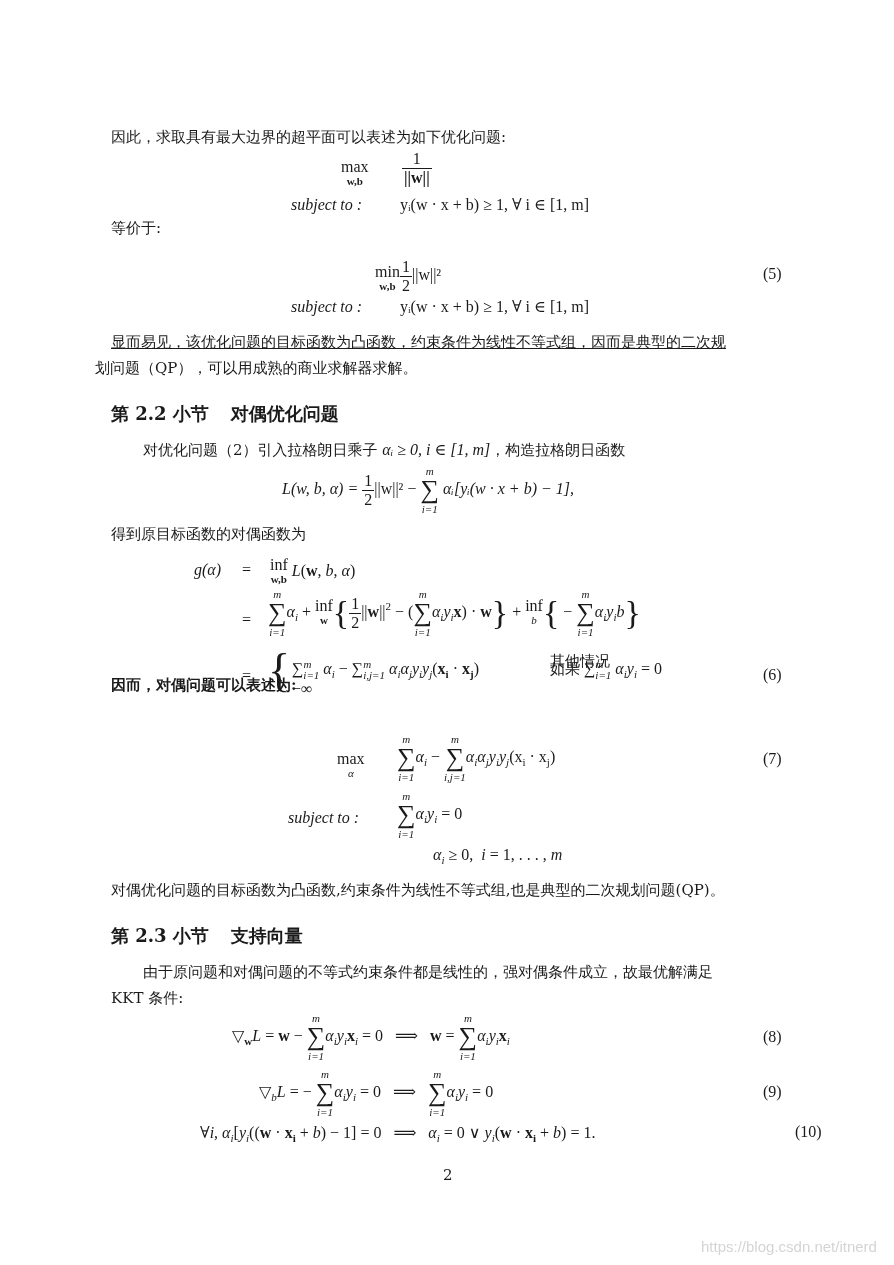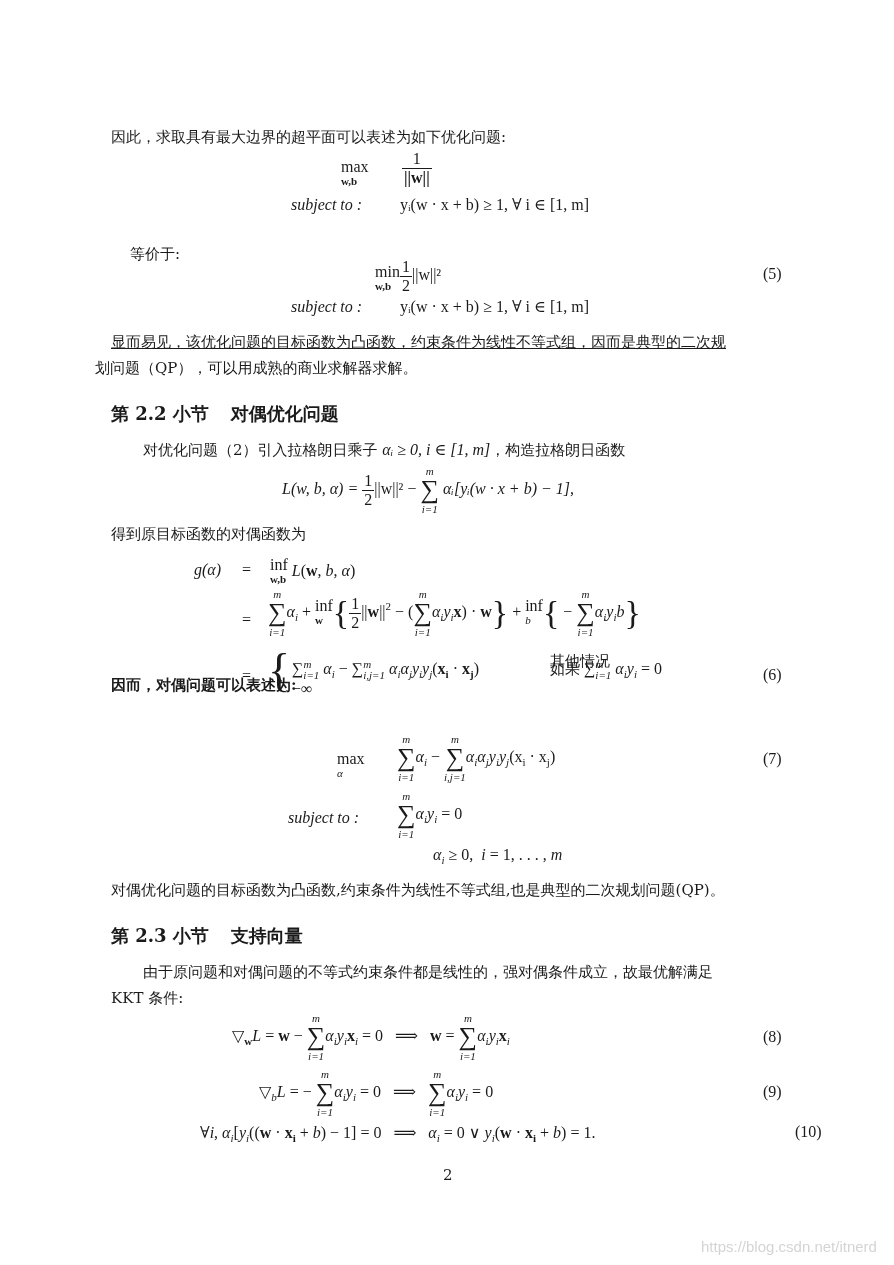--- a/index.html
+++ b/index.html
@@ -12,21 +12,21 @@
   .it { font-style:italic; }
   .b { font-weight:bold; font-style:normal; }
   .sm { font-size:11px; }
   .eqno { font-family:"Liberation Serif",serif; font-size:16px; }
   .frac { display:inline-flex; flex-direction:column; align-items:center; vertical-align:middle; line-height:18px; }
   .frac .num { padding:0 2px; }
   .frac .den { border-top:1px solid #1a1a1a; padding:0 2px; }
   .sum { display:inline-flex; flex-direction:column; align-items:center; vertical-align:middle; line-height:12px; }
   .sum .sym { font-size:26px; line-height:26px; }
   .sum .lim { font-size:11px; font-style:italic; }
-  .op { display:inline-flex; flex-direction:column; align-items:flex-start; vertical-align:middle; line-height:14px; }
+  .op { display:inline-flex; flex-direction:column; align-items:center; vertical-align:middle; line-height:14px; }
   .op .lim { font-size:11px; }
   .brace { font-size:34px; vertical-align:middle; line-height:30px; }
   .bigbrace { font-size:46px; line-height:46px; }
   .watermark { font-family:"Liberation Sans","DejaVu Sans",sans-serif; font-size:15px; color:#d4d4d4; }
   .pagenum { font-size:15px; }
 </style>
 </head>
 <body>
 
 <div class="abs txt" style="left:111px;top:127px;">因此，求取具有最大边界的超平面可以表述为如下优化问题:</div>
@@ -39,21 +39,21 @@
 </div>
 <div class="abs math" style="left:402px;top:150px;">
   <div class="frac">
       <span class="num">1</span>
       <span class="den" style="border-top:1px solid #1a1a1a;"><b>||w||</b></span>
     </div>
 </div>
 <div class="abs math it" style="left:291px;top:195px;">subject to :</div>
 <div class="abs math" style="left:400px;top:195px;">yᵢ(w · x + b) ≥ 1, ∀ i ∈ [1, m]</div>
 
-<div class="abs txt" style="left:111px;top:244px;margin-left:19px;">等价于:</div>
+<div class="abs txt" style="left:111px;top:218px;">等价于:</div>
 
 <div class="abs math" style="left:343px;top:265px;margin-left:32px;">
   <div class="op">
       <span>min</span>
       <span class="lim b">w,b</span>
     </div>
 </div>
 <div class="abs math" style="left:400px;top:258px;">
   <div class="frac">
       <span class="num">1</span>

